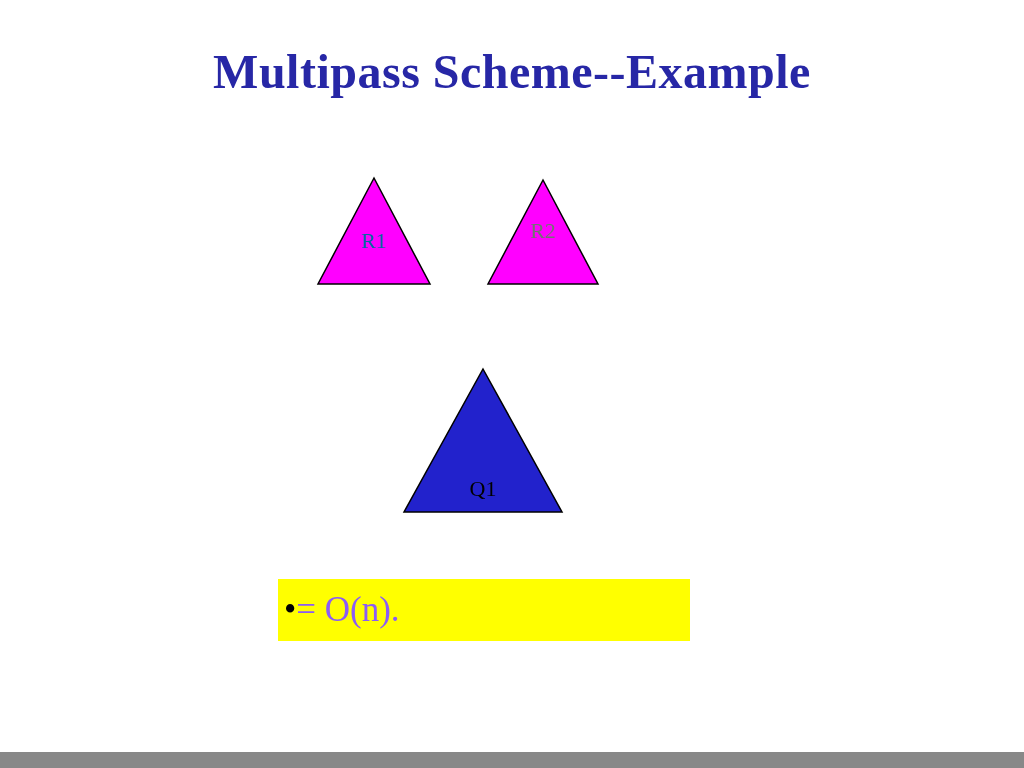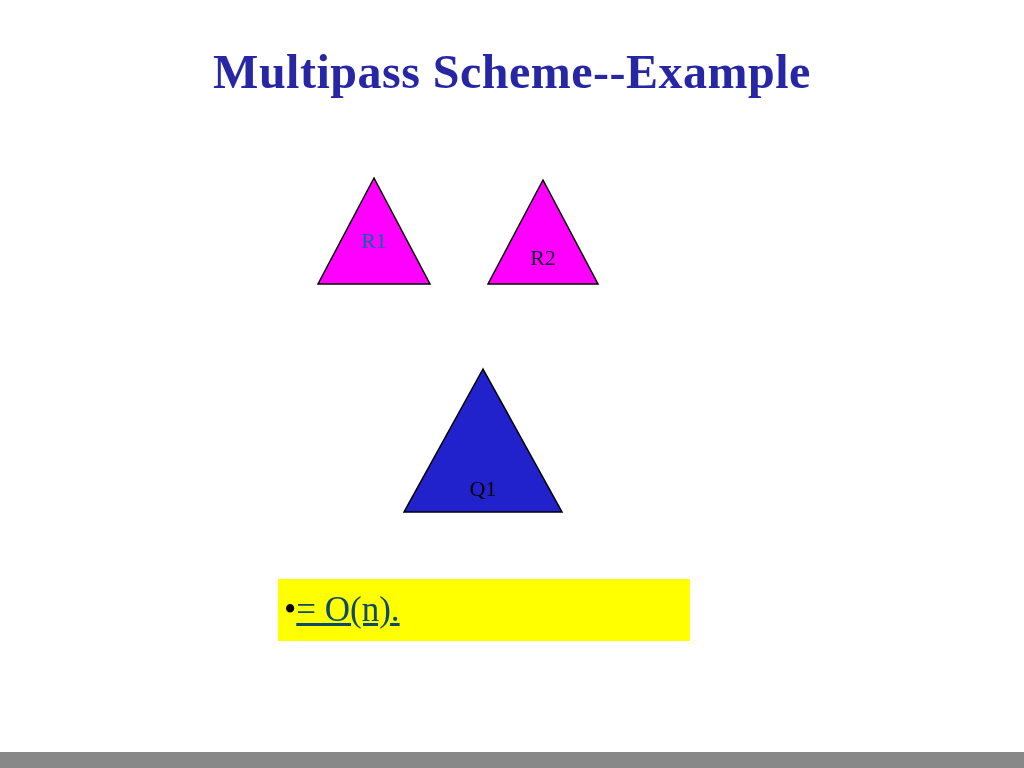--- a/index.html
+++ b/index.html
@@ -38,43 +38,42 @@
     width: 100%;
     text-align: center;
     font-size: 22px;
     pointer-events: none;
   }
   .tri-r1 { left: 316px; top: 176px; width: 116px; height: 110px; }
   .tri-r2 { left: 486px; top: 178px; width: 114px; height: 108px; }
   .tri-q1 { left: 401px; top: 366px; width: 164px; height: 148px; }
 
   .tri-r1 .tri-label { top: 52px; color: #0369a1; }
-  .tri-r2 .tri-label { top: 67px; color: #0f172a; }
+  .tri-r2 .tri-label { top: 40px; color: #737373; }
   .tri-q1 .tri-label { top: 80px; color: #000000; margin-top: 30px; }
 
   .caption-box {
     position: absolute;
     left: 278px;
     top: 579px;
     width: 412px;
     height: 62px;
     background: #FFFF00;
     display: flex;
     align-items: center;
     font-size: 35px;
     color: #000000;
   }
   .caption-box span { white-space: pre; }
   .caption-bullet {
     font-size: 35px;
     margin-left: 6px;
   }
   .caption-red {
-    color: #0c4a6e;
-    text-decoration: underline;
+    color: #8b5cf6;
   }
 </style>
 </head>
 <body>
 
 <div class="slide">
 
   <div class="slide-title">Multipass Scheme--Example</div>
 
   <div class="triangle tri-r1">

